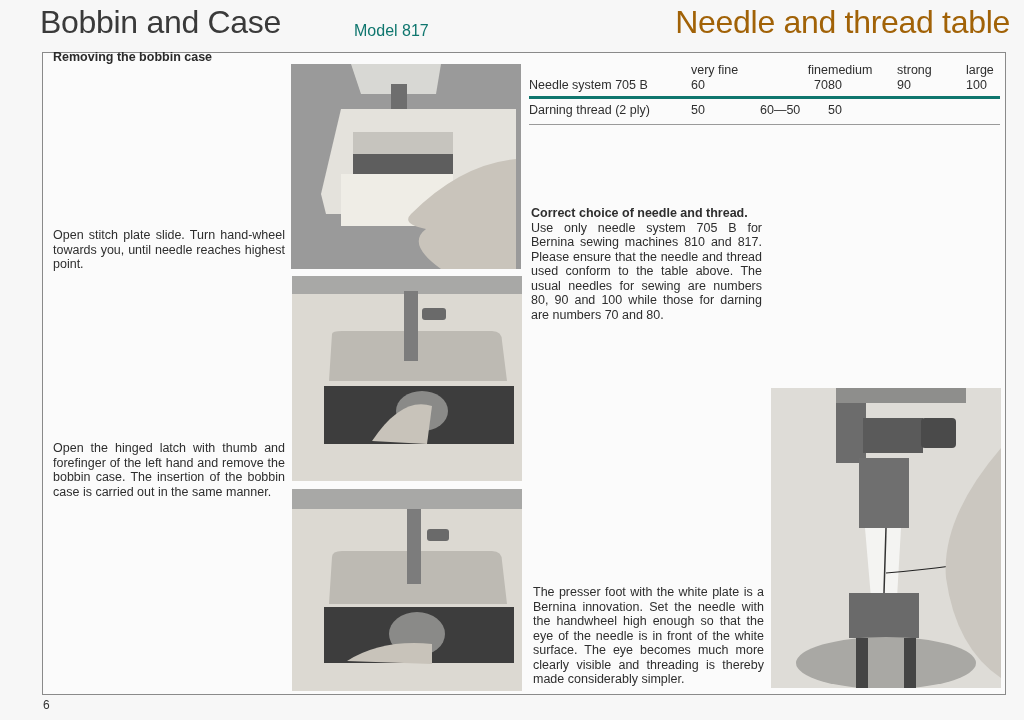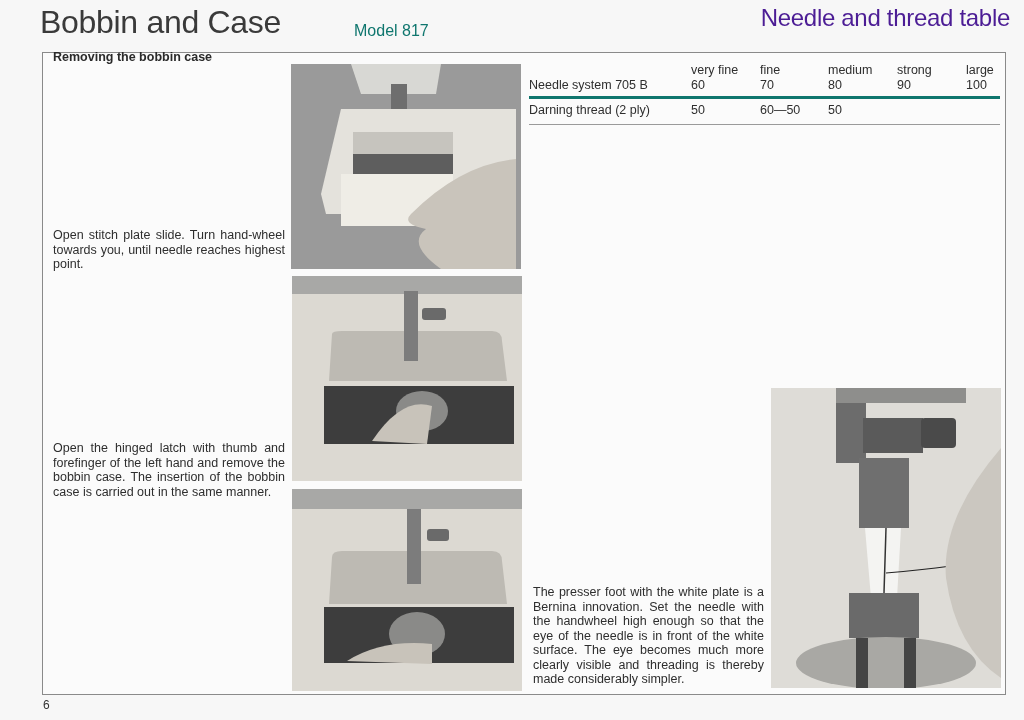--- a/index.html
+++ b/index.html
@@ -4,40 +4,40 @@
 <style>
   html, body { margin:0; padding:0; }
   body {
     width:1024px; height:720px; position:relative; overflow:hidden;
     background:#f7f7f7; color:#2a2a2a;
     font-family:"Liberation Sans", "DejaVu Sans", sans-serif;
   }
   .abs { position:absolute; }
   .title-left { left:40px; top:4px; font-size:32px; color:#3a3a3a; letter-spacing:-0.3px; }
   .model { left:306px; top:22px; font-size:16px; color:#0f766e;margin-left:48px; }
-  .title-right { right:14px; top:4px; font-size:24px; color:#4c1d95; letter-spacing:-0.3px; }
+  .title-right { right:14px; top:4px; font-size:32px; color:#a16207; letter-spacing:-0.3px; }
   .frame {
     left:42px; top:52px; width:964px; height:643px;
     border:1px solid #8a8a8a; background:#fbfbfb; box-sizing:border-box;
   }
   .section-title { left:53px; top:50px; font-size:12.5px; font-weight:bold; color:#2a2a2a; }
   .para { font-size:12.5px; line-height:14.5px; color:#2e2e2e; text-align:justify; }
   .p1 { left:53px; top:228px; width:232px; }
   .p2 { left:53px; top:441px; width:232px; }
   .p3 { left:531px; top:206px; width:231px; }
   .p3 .bold { font-weight:bold; display:block; }
   .p4 { left:533px; top:585px; width:231px; }
   .page-num { left:43px; top:698px; font-size:12px; color:#333; }
 
   
   .ntable { left:529px; top:60px; width:471px; border-collapse:collapse; font-size:12.5px; color:#2e2e2e; }
   .ntable td { padding:0; vertical-align:bottom; line-height:14.5px; }
   .ntable tr.r-head td { padding-top:3px; padding-bottom:4px; border-bottom:3px solid #0f766e; }
   .ntable tr.r-body td { padding-top:4px; padding-bottom:6px; border-bottom:1px solid #9a9a9a; }
-  .c0 { width:162px;margin-left:23px; } .c1 { width:69px; } .c2 { width:68px; } .c3 { width:69px; } .c4 { width:69px;margin-top:24px; } .c5 { width:34px; }
+  .c0 { width:162px;margin-left:23px; } .c1 { width:69px; } .c2 { width:68px;text-align:right; } .c3 { width:69px; } .c4 { width:69px;margin-top:24px; } .c5 { width:34px; }
 
   
   .photo { position:absolute; overflow:hidden; background:#b8b8b8; }
   .ph1 { left:291px; top:64px; width:230px; height:205px; background:linear-gradient(180deg,#8f8f8f 0%,#9c9c9c 30%,#a5a5a5 100%); }
   .ph2 { left:292px; top:276px; width:230px; height:205px; background:#d9d6cf; }
   .ph3 { left:292px; top:489px; width:230px; height:202px; background:#d9d6cf; }
   .ph4 { left:771px; top:388px; width:230px; height:300px; background:#dedcd7; }
   .photo svg { position:absolute; left:0; top:0; width:100%; height:100%; }
 </style>
 </head>
@@ -122,20 +122,22 @@
     <td>50</td>
     <td>60—50</td>
     <td>50</td>
     <td></td>
     <td></td>
   </tr>
 </tbody>
   </table>
 
 <div class="abs para p3">
+  <span class="bold">Correct choice of needle and thread.</span>
+  <span>Use only needle system 705 B for Bernina sewing machines 810 and 817. Please ensure that the needle and thread used conform to the table above. The usual needles for sewing are numbers 80, 90 and 100 while those for darning are numbers 70 and 80.</span>
 </div>
 
 <div class="photo ph4">
   <svg viewBox="0 0 230 300" preserveAspectRatio="none">
     <rect x="0" y="0" width="230" height="300" fill="#dedcd7"></rect>
     <rect x="65" y="0" width="130" height="15" fill="#8e8e8c"></rect>
     <rect x="65" y="15" width="30" height="60" fill="#6c6c6c"></rect>
     <rect x="92" y="30" width="60" height="35" fill="#5a5a5a"></rect>
     <rect x="150" y="30" width="35" height="30" rx="4" fill="#4a4a4a"></rect>
     <rect x="88" y="70" width="50" height="70" fill="#6f6f6f"></rect>

